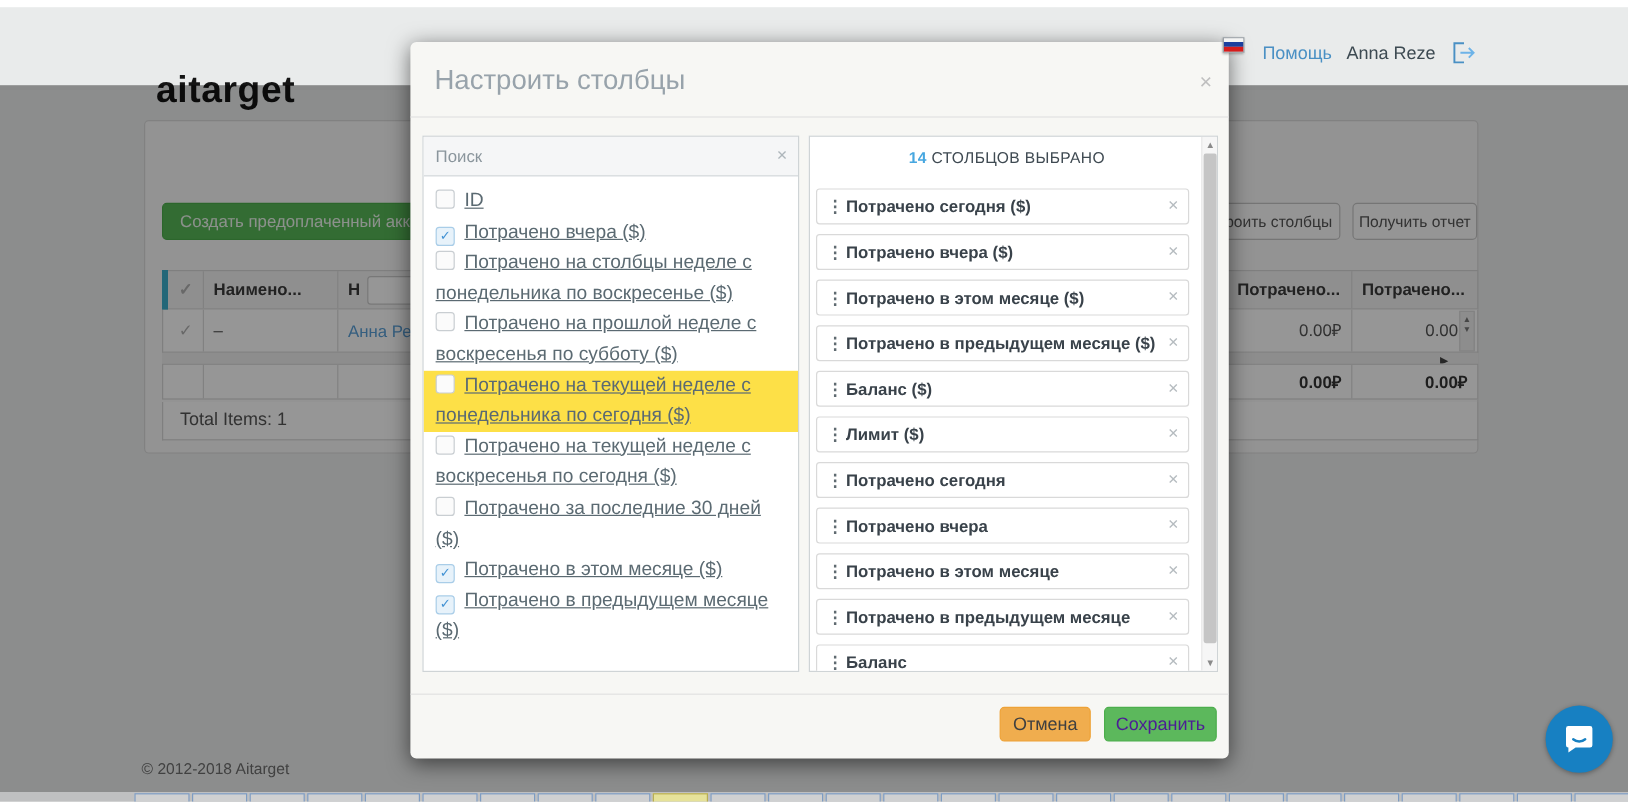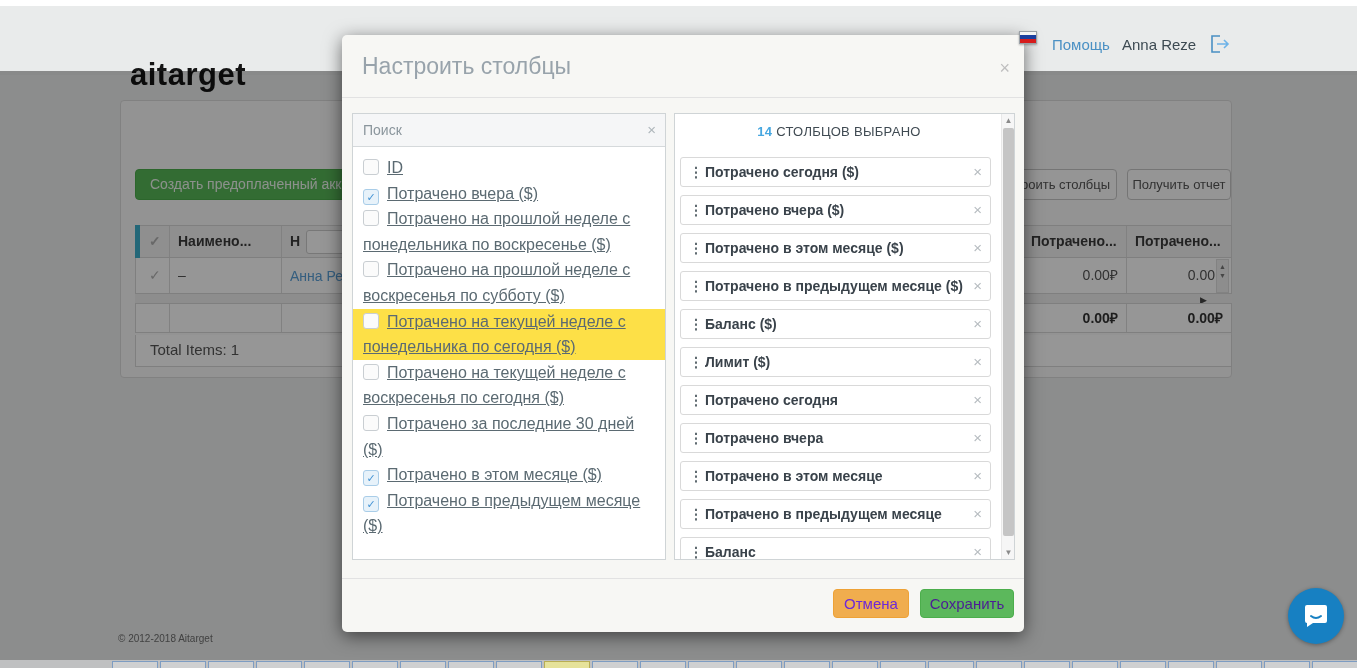--- a/index.html
+++ b/index.html
@@ -48,21 +48,21 @@
   #t-total .t-cell { line-height:30px; padding:0 14px; border-right:none; width:100%; }
   .w-check{width:34px;} .w-name{width:112px;} .w-filter{width:140px; display:flex; align-items:center; gap:6px;}
   .w-spacer{flex:1;} .w-money{width:104px;}
   .gray-check { color:#b2b2b2; font-size:14px; }
   .link { color:#5aa0d8; cursor:pointer; }
   .money-r { text-align:right; }
   #mini-filter-input { width:40px; height:24px; border:1px solid #ccc; border-radius:3px; background:#fff; }
   #row-spinner { position:absolute; left:1216px; top:188px; width:13px; height:34px; background:#f0f0f0;
                  border:1px solid #ddd; font-size:7px; color:#777; text-align:center; line-height:9px; padding-top:2px; }
   #hscroll-arrow { position:absolute; left:1200px; top:224px; font-size:9px; color:#444; }
-  #copyright { position:absolute; left:118px; top:562px; font-size:10px; color:#6f6f6f; }
+  #copyright { position:absolute; left:118px; top:562px; font-size:13px; color:#6f6f6f; }
 
   
   #overlay { position:absolute; left:0; top:71px; width:1357px; height:589px;
              background:rgba(0,0,0,0.41); z-index:20; }
 
   
   #bottom-strip { position:absolute; left:0; top:660px; width:1357px; height:8px; overflow:hidden;
                   z-index:30; background:#bfc0c1; }
   .cellbox { position:absolute; top:1px; height:12px; width:46px; background:#cfd0d1; border:1px solid #7d9cc2; }
   .cellbox.yellow { background:#e6e29a; border-color:#b9ae54; }
@@ -102,21 +102,21 @@
   .card .rm { position:absolute; right:8px; top:0; color:#b6bcc0; font-weight:400; font-size:15px; cursor:pointer; }
 
   #vscroll { position:absolute; right:0; top:0; width:13px; height:445px; background:#f6f6f6;
              border-left:1px solid #e8e8e8; }
   #vs-up { position:absolute; top:2px; left:0; width:13px; text-align:center; font-size:8px; color:#8a8a8a; cursor:pointer; }
   #vs-down { position:absolute; bottom:2px; left:0; width:13px; text-align:center; font-size:8px; color:#8a8a8a; cursor:pointer; }
   #vs-thumb { position:absolute; top:14px; left:1px; width:11px; height:408px; background:#c5c5c5; border-radius:2px; cursor:pointer; }
 
   #footer-hr { position:absolute; left:0; right:0; top:543px; border-top:1px solid #e2e2e2; }
   #cancel-btn { position:absolute; right:115px; top:554px; width:76px; height:29px; background:#f0ad4e;
-                border:1px solid #eea236; border-radius:4px; color:#6d28d9; font-size:15px; line-height:27px;
+                border:1px solid #eea236; border-radius:4px; color:#404040; font-size:15px; line-height:27px;
                 text-align:center; cursor:pointer; }
   #save-btn { position:absolute; right:10px; top:554px; width:94px; height:29px; background:#5cb85c;
               border:1px solid #4cae4c; border-radius:4px; color:#4c1d95; font-size:15px; line-height:27px;
               text-align:center; cursor:pointer; }
 
   
   #chat-btn { position:absolute; left:1288px; top:588px; width:56px; height:56px; border-radius:50%;
               background:#1780c2; z-index:200; cursor:pointer; box-shadow:0 1px 4px rgba(0,0,0,.35);
               display:flex; align-items:center; justify-content:center; }
 </style>
@@ -231,21 +231,21 @@
   <div id="modal-hr"></div>
 
   <div id="left-panel">
     <div id="search-row">
       <input id="search-input" placeholder="Поиск" style="">
       <div id="search-clear">×</div>
     </div>
     <div id="avail-list">
         <div class="av-item"><span class="cb"></span><span>ID</span></div>
         <div class="av-item"><span class="cb checked">✓</span><span>Потрачено вчера ($)</span></div>
-        <div class="av-item"><span class="cb"></span><span>Потрачено на прошлой неделе с понедельника по воскресенье ($)</span></div>
+        <div class="av-item"><span class="cb"></span><span>Потрачено на столбцы неделе с понедельника по воскресенье ($)</span></div>
         <div class="av-item"><span class="cb"></span><span>Потрачено на прошлой неделе с воскресенья по субботу ($)</span></div>
         <div class="av-item hl"><span class="cb"></span><span>Потрачено на текущей неделе с понедельника по сегодня ($)</span></div>
         <div class="av-item"><span class="cb"></span><span>Потрачено на текущей неделе с воскресенья по сегодня ($)</span></div>
         <div class="av-item"><span class="cb"></span><span>Потрачено за последние 30 дней ($)</span></div>
         <div class="av-item"><span class="cb checked">✓</span><span>Потрачено в этом месяце ($)</span></div>
         <div class="av-item"><span class="cb checked">✓</span><span>Потрачено в предыдущем месяце ($)</span></div>
       </div>
   </div>
 
   <div id="right-panel">

